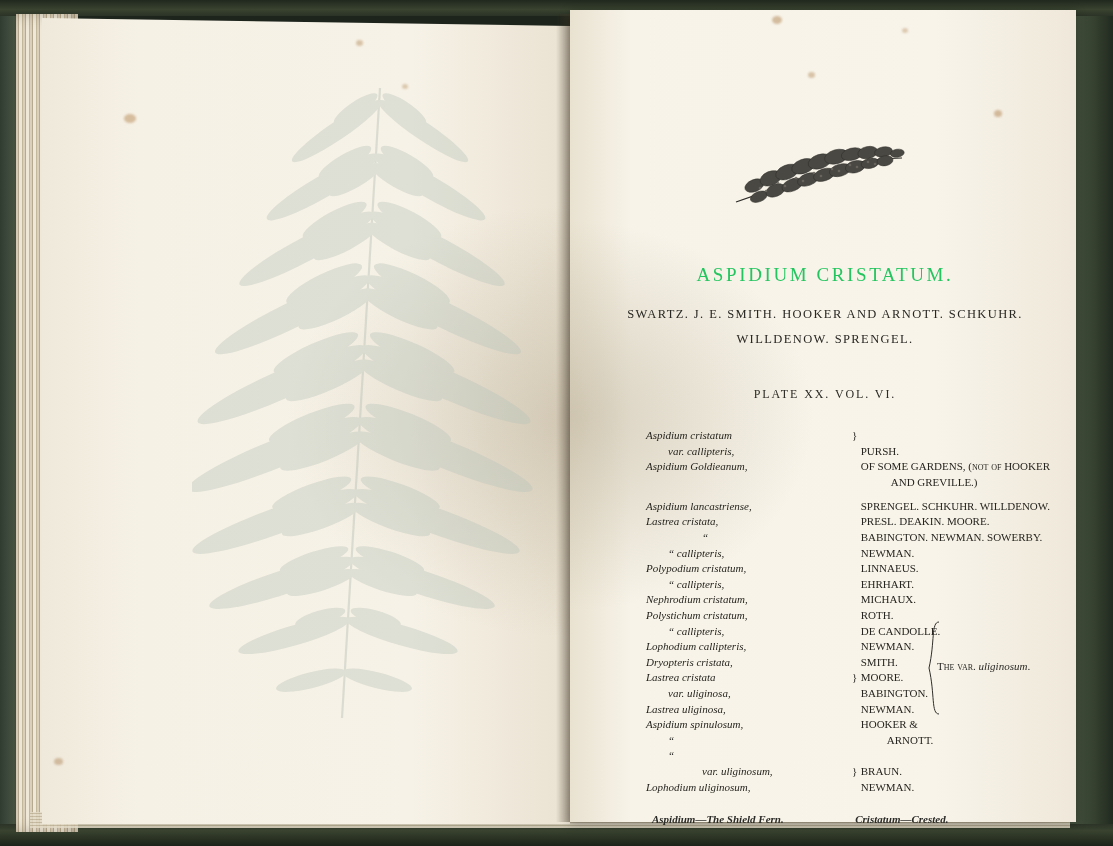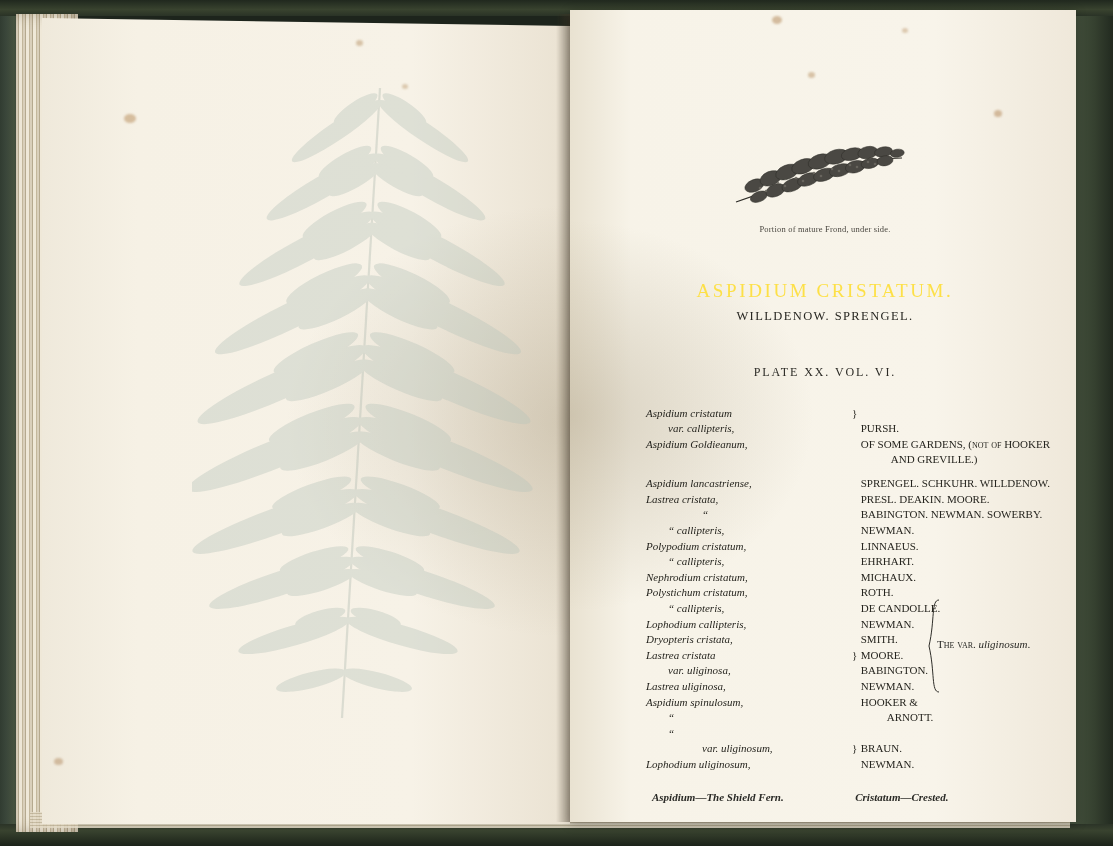--- a/index.html
+++ b/index.html
@@ -79,21 +79,21 @@
     position:absolute;left:600px;top:26px;width:450px;height:770px;
     color:#2a2a26;
   }
   .fern-cut{width:100%;text-align:center;margin-top:118px;}
   .cut-caption{
     text-align:center;font-size:8.5px;letter-spacing:.2px;color:#4a4740;
     margin-top:6px;
   }
   h1.title{
     text-align:center;font-size:19px;font-weight:400;letter-spacing:2.6px;
-    margin:46px 0 0 0;color:#fde047;
+    margin:46px 0 0 0;color:#22c55e;
   }
   .authors{
     text-align:center;font-size:12.5px;letter-spacing:1.4px;margin-top:18px;line-height:1.65;
     color:#282722;
   }
   .plate{
     text-align:center;font-size:12px;letter-spacing:1.9px;margin-top:38px;color:#2b2a25;
   }
   table.syn{
     margin:26px 0 0 46px;border-collapse:collapse;font-size:11px;color:#26251f;
@@ -319,24 +319,24 @@
           <circle cx="102" cy="25" r="1.3"></circle>
             <circle cx="109" cy="27" r="1.3"></circle>
           <circle cx="120" cy="21" r="1.3"></circle>
             <circle cx="127" cy="23" r="1.3"></circle>
           <circle cx="138" cy="18" r="1.3"></circle>
             <circle cx="145" cy="20" r="1.3"></circle>
         </g>
       </svg>
     </div>
 
-    <div class="cut-caption">Portion of mature Frond, under side.</div>
 
     <h1 class="title">ASPIDIUM CRISTATUM.</h1>
 
+    <div class="authors">SWARTZ.  J. E. SMITH.  HOOKER AND ARNOTT.  SCHKUHR.</div>
     <div class="authors" style="margin-top:4px">WILLDENOW.  SPRENGEL.</div>
 
     <div class="plate">PLATE XX.   VOL. VI.</div>
 
     <div style="position:relative;">
       <table class="syn">
         <tbody>
             <tr>
           <td class="left">Aspidium cristatum</td>
           <td class="brace" rowspan="2">}</td>

